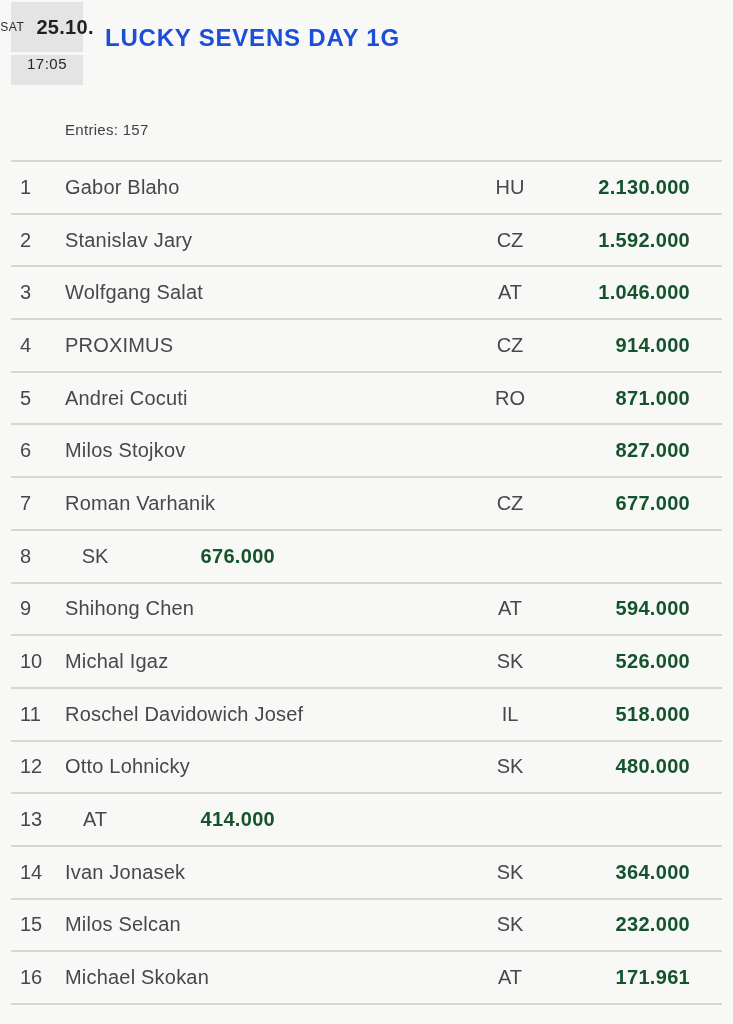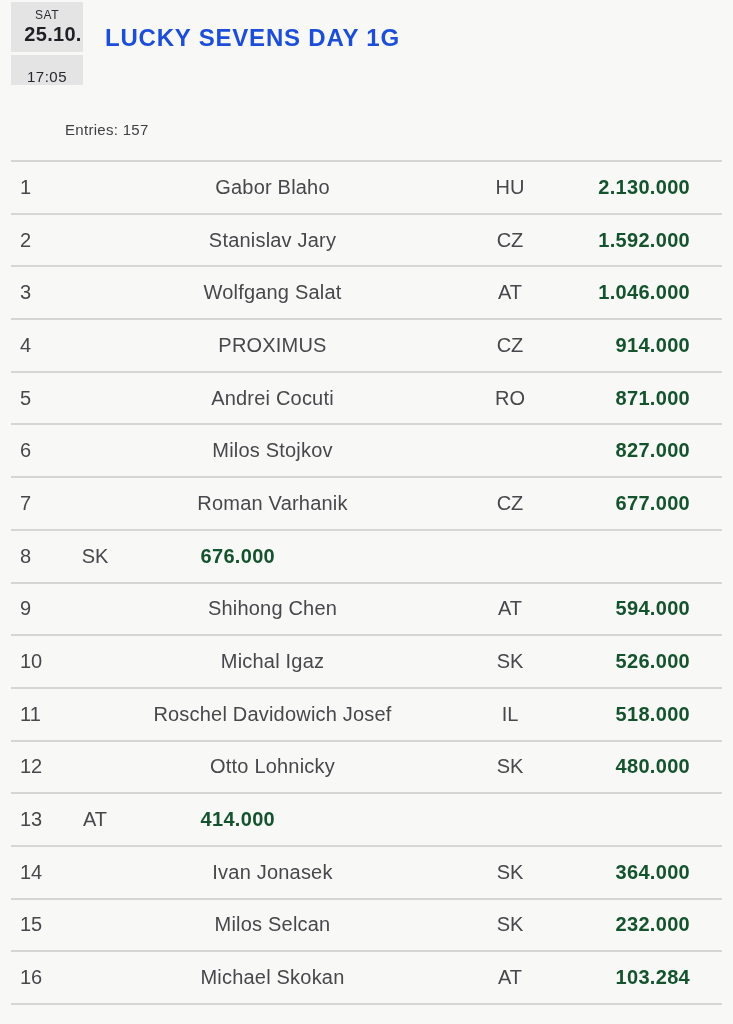--- a/index.html
+++ b/index.html
@@ -22,21 +22,21 @@
     padding: 2px 0 0 11px;
   }
   .badge-col {
     width: 72px;
     flex: 0 0 72px;
   }
   .date-box {
     background: #e4e4e4;
     height: 50px;
     display: flex;
-    flex-direction: column;
+    flex-direction: row;
     align-items: center;
     justify-content: center;
     margin-bottom: 3px;
   }
   .day-label {
     font-size: 12px;
     letter-spacing: 0.6px;
     color: #2c2c33;
     line-height: 14px;
   }
@@ -45,21 +45,21 @@
     font-weight: 700;
     letter-spacing: 0.3px;
     color: #1f1f26;
     line-height: 24px;
     margin-left: 12px;
   }
   .time-box {
     background: #e4e4e4;
     height: 30px;
     display: flex;
-    align-items: flex-end;
+    align-items: flex-start;
     justify-content: center;
     font-size: 15px;
     letter-spacing: 0.5px;
     color: #26262c;
   }
   .title {
     margin: 22px 0 0 22px;
     font-size: 24px;
     font-weight: 700;
     letter-spacing: 0.8px;
@@ -91,21 +91,20 @@
   }
   .rank {
     width: 45px;
     flex: 0 0 45px;
   }
   .name {
     flex: 1 1 auto;
     letter-spacing: 0.2px;
     white-space: nowrap;
     overflow: hidden;
-    text-align: center;
   }
   .country {
     width: 60px;
     flex: 0 0 60px;
     text-align: center;
   }
   .chips {
     width: 150px;
     flex: 0 0 150px;
     text-align: right;
@@ -235,17 +234,17 @@
     <span class="rank">15</span>
     <span class="name">Milos Selcan</span>
     <span class="country">SK</span>
     <span class="chips">232.000</span>
   </div>
 
   <div class="row">
     <span class="rank">16</span>
     <span class="name">Michael Skokan</span>
     <span class="country">AT</span>
-    <span class="chips">103.284</span>
+    <span class="chips">171.961</span>
   </div>
 </div>
 
 </div>
 
 </body></html>

